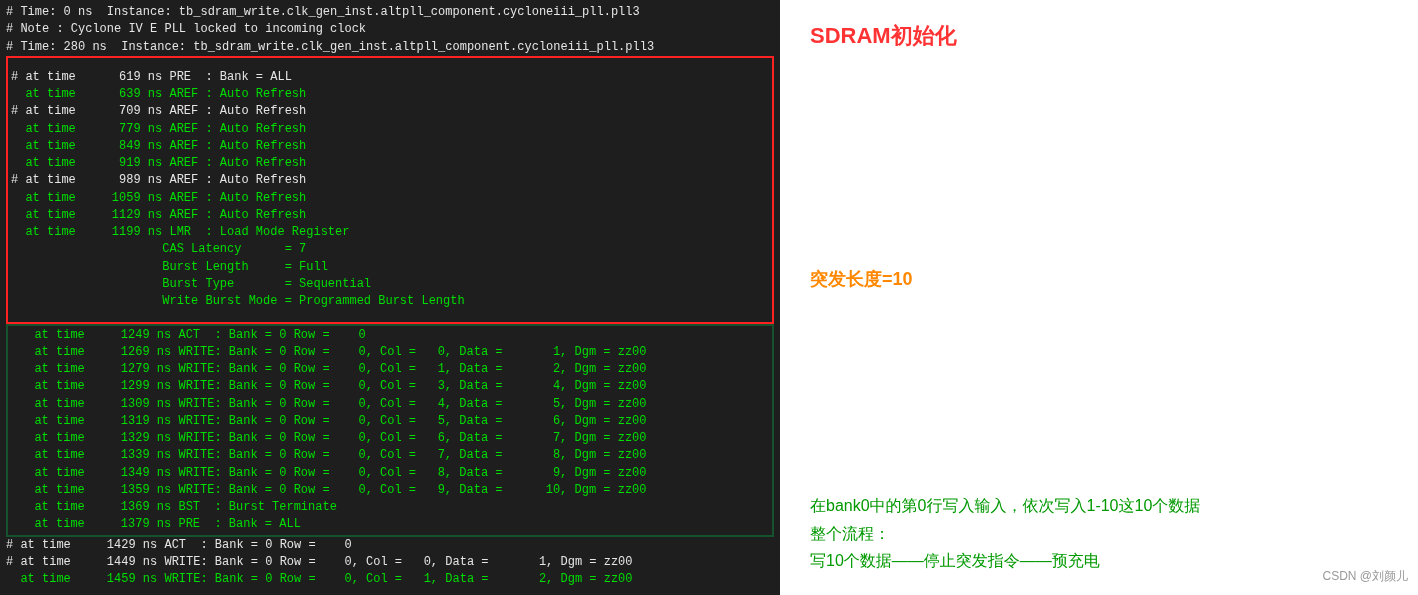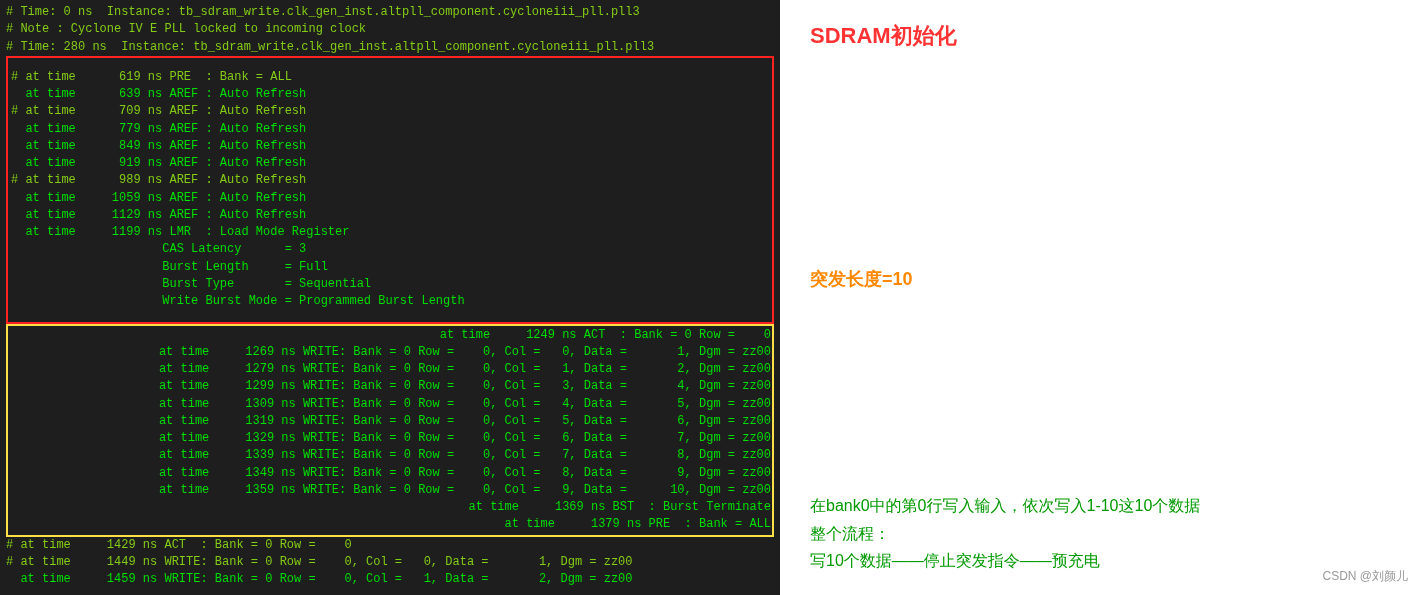--- a/index.html
+++ b/index.html
@@ -66,31 +66,30 @@
       font-family: Arial, sans-serif;
     }
 
     .log-pre {
       font-family: 'Courier New', Courier, monospace;
       font-size: 12px;
       line-height: 1.44;
       white-space: pre;
     }
 
-    .col-blue { color: #84cc16; }
+    .col-blue { color: #e5e5e5; }
     .col-green { color: #00dd00; }
 
     .red-box {
       border: 2px solid #ff2222;
       padding: 11px 3px;
     }
     .green-box {
-      border: 2px solid #fde047;
-      padding: 1px 1px;
-      text-align: right;
+      border: 2px solid #14532d;
+      padding: 1px 12px;
     }
   </style>
 </head>
 <body>
 
 <div class="left-panel">
 
   <div class="log-pre col-blue"># Time: 0 ns  Instance: tb_sdram_write.clk_gen_inst.altpll_component.cycloneiii_pll.pll3</div>
   <div class="log-pre col-blue"># Note : Cyclone IV E PLL locked to incoming clock</div>
   <div class="log-pre col-blue"># Time: 280 ns  Instance: tb_sdram_write.clk_gen_inst.altpll_component.cycloneiii_pll.pll3</div>
@@ -99,21 +98,21 @@
     <div class="log-pre col-blue"># at time      619 ns PRE  : Bank = ALL</div>
     <div class="log-pre col-green">  at time      639 ns AREF : Auto Refresh</div>
     <div class="log-pre col-blue"># at time      709 ns AREF : Auto Refresh</div>
     <div class="log-pre col-green">  at time      779 ns AREF : Auto Refresh</div>
     <div class="log-pre col-green">  at time      849 ns AREF : Auto Refresh</div>
     <div class="log-pre col-green">  at time      919 ns AREF : Auto Refresh</div>
     <div class="log-pre col-blue"># at time      989 ns AREF : Auto Refresh</div>
     <div class="log-pre col-green">  at time     1059 ns AREF : Auto Refresh</div>
     <div class="log-pre col-green">  at time     1129 ns AREF : Auto Refresh</div>
     <div class="log-pre col-green">  at time     1199 ns LMR  : Load Mode Register</div>
-    <div class="log-pre col-green">                     CAS Latency      = 3</div>
+    <div class="log-pre col-green">                     CAS Latency      = 7</div>
     <div class="log-pre col-green">                     Burst Length     = Full</div>
     <div class="log-pre col-green">                     Burst Type       = Sequential</div>
     <div class="log-pre col-green">                     Write Burst Mode = Programmed Burst Length</div>
   </div>
 
   <div class="green-box">
     <div class="log-pre col-green">  at time     1249 ns ACT  : Bank = 0 Row =    0</div>
     <div class="log-pre col-green">  at time     1269 ns WRITE: Bank = 0 Row =    0, Col =   0, Data =       1, Dgm = zz00</div>
     <div class="log-pre col-green">  at time     1279 ns WRITE: Bank = 0 Row =    0, Col =   1, Data =       2, Dgm = zz00</div>
     <div class="log-pre col-green">  at time     1299 ns WRITE: Bank = 0 Row =    0, Col =   3, Data =       4, Dgm = zz00</div>

